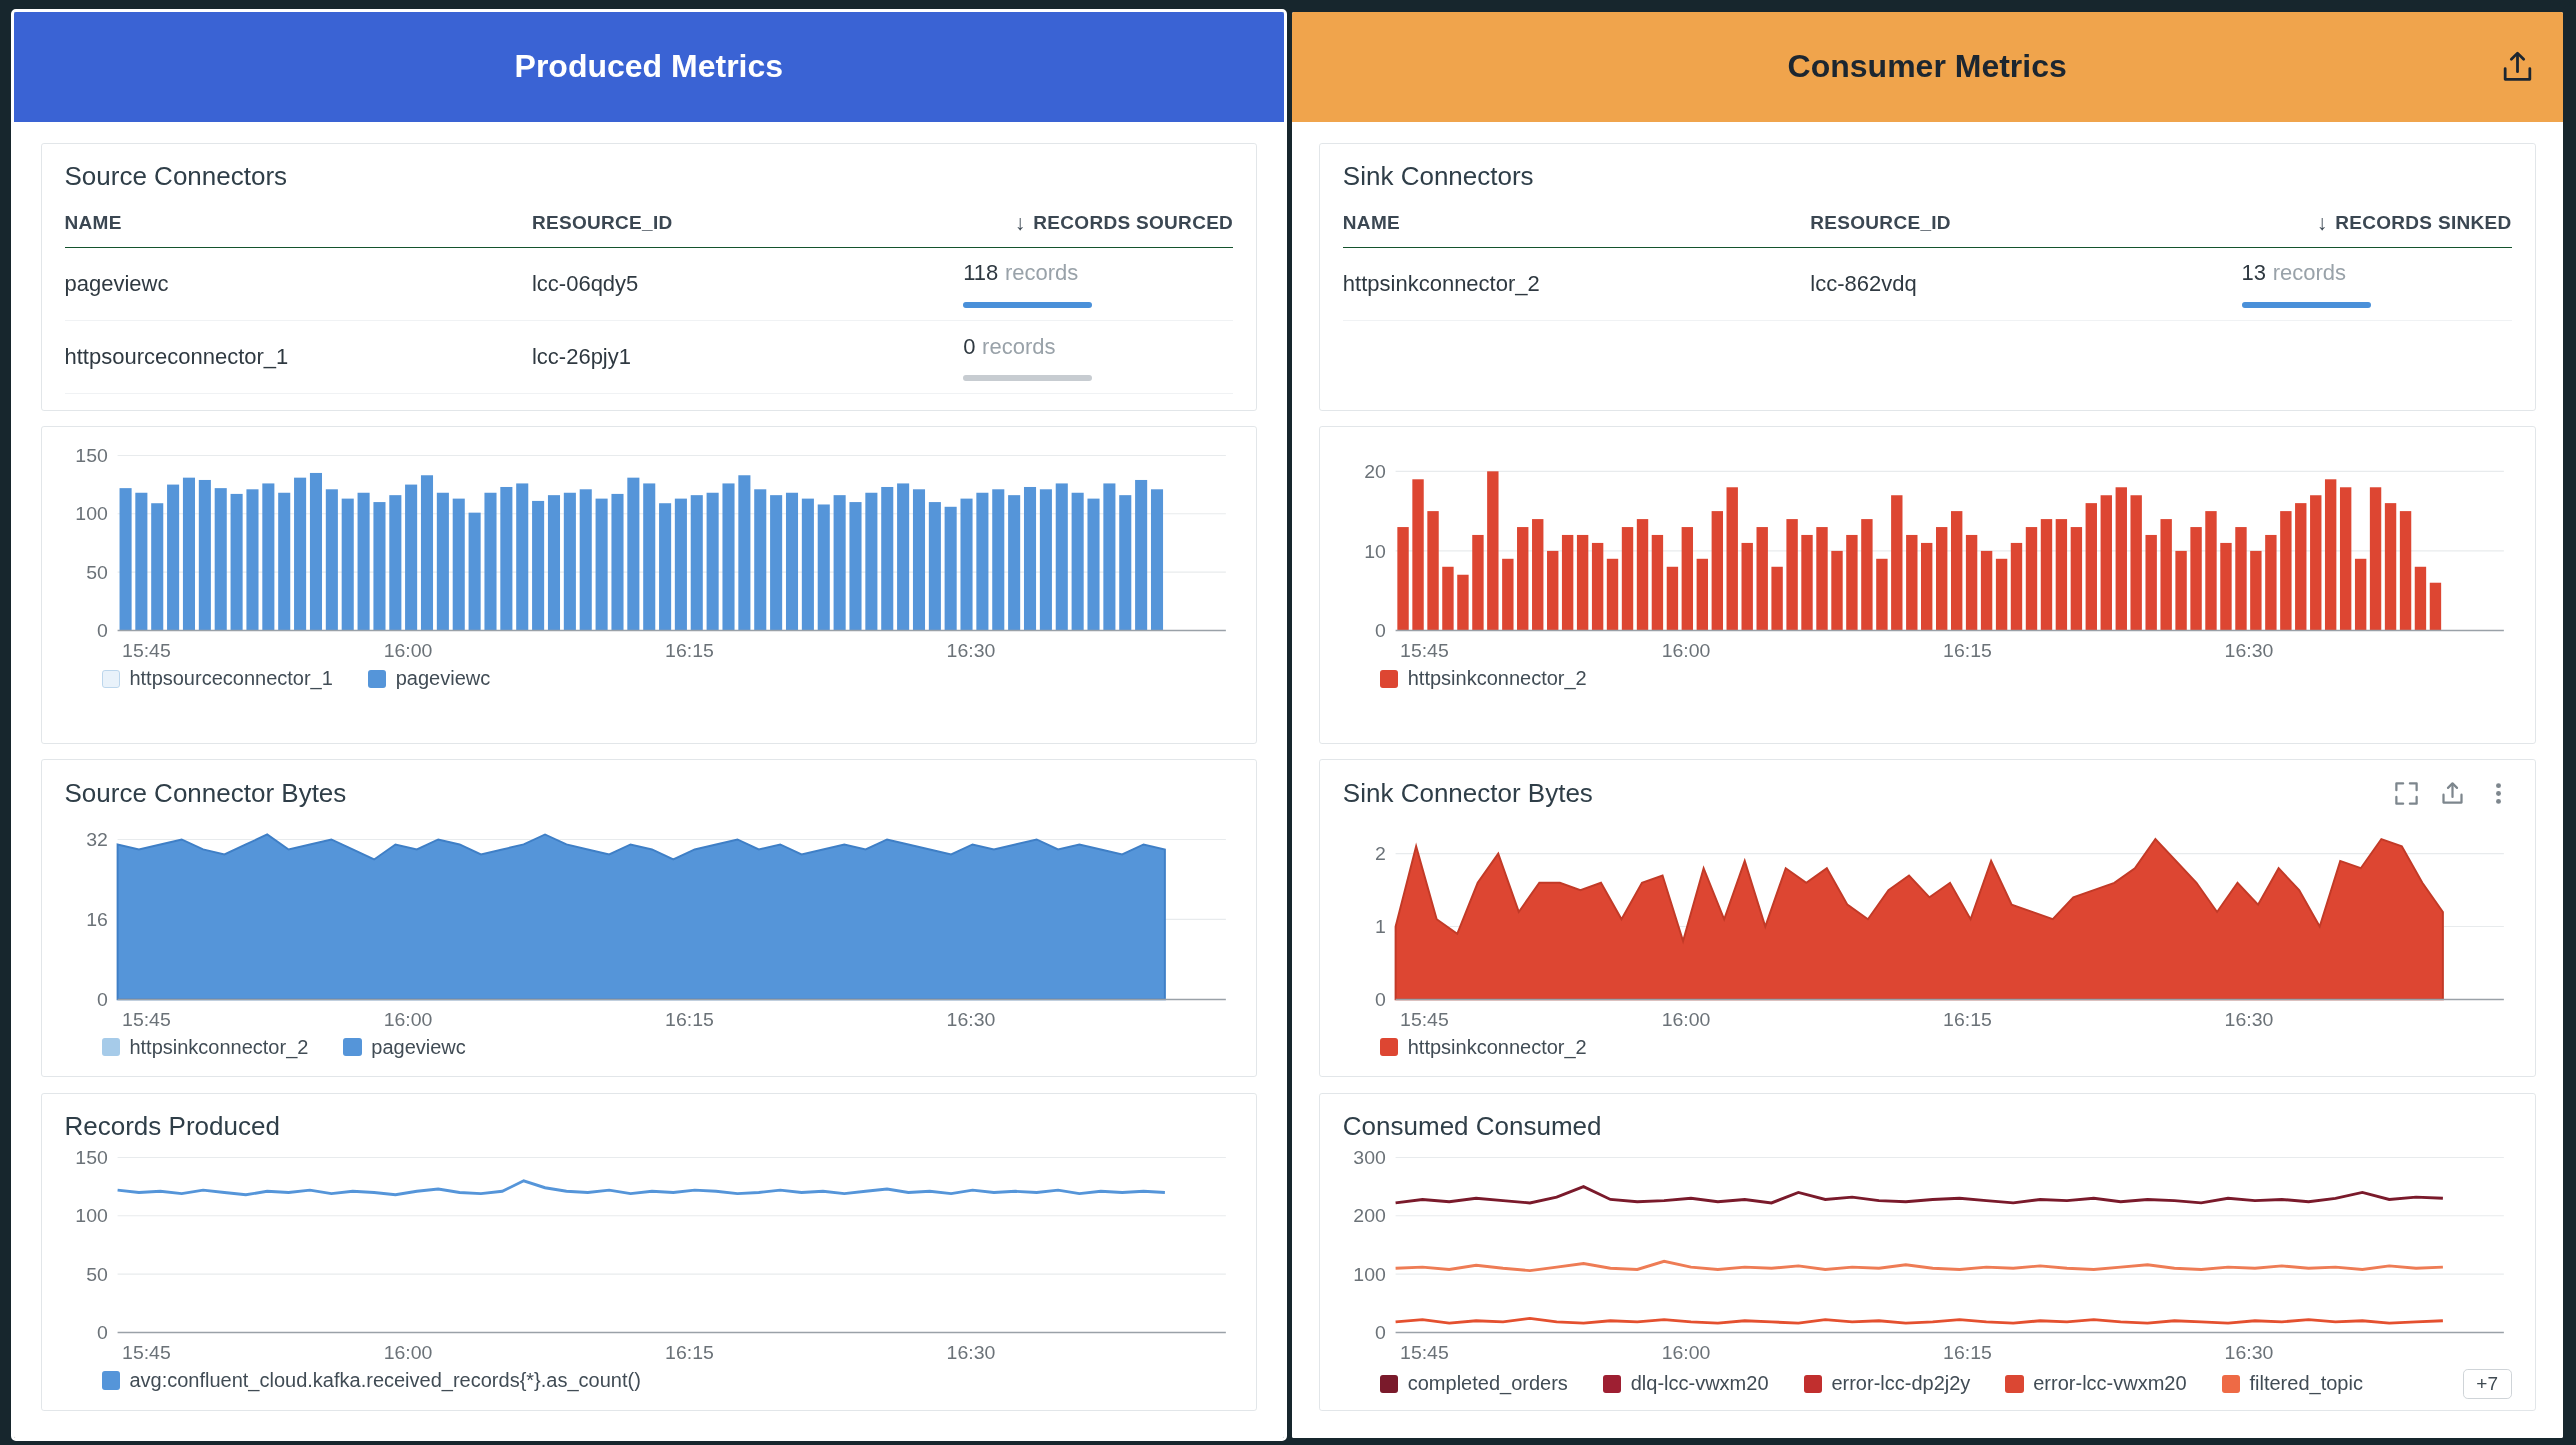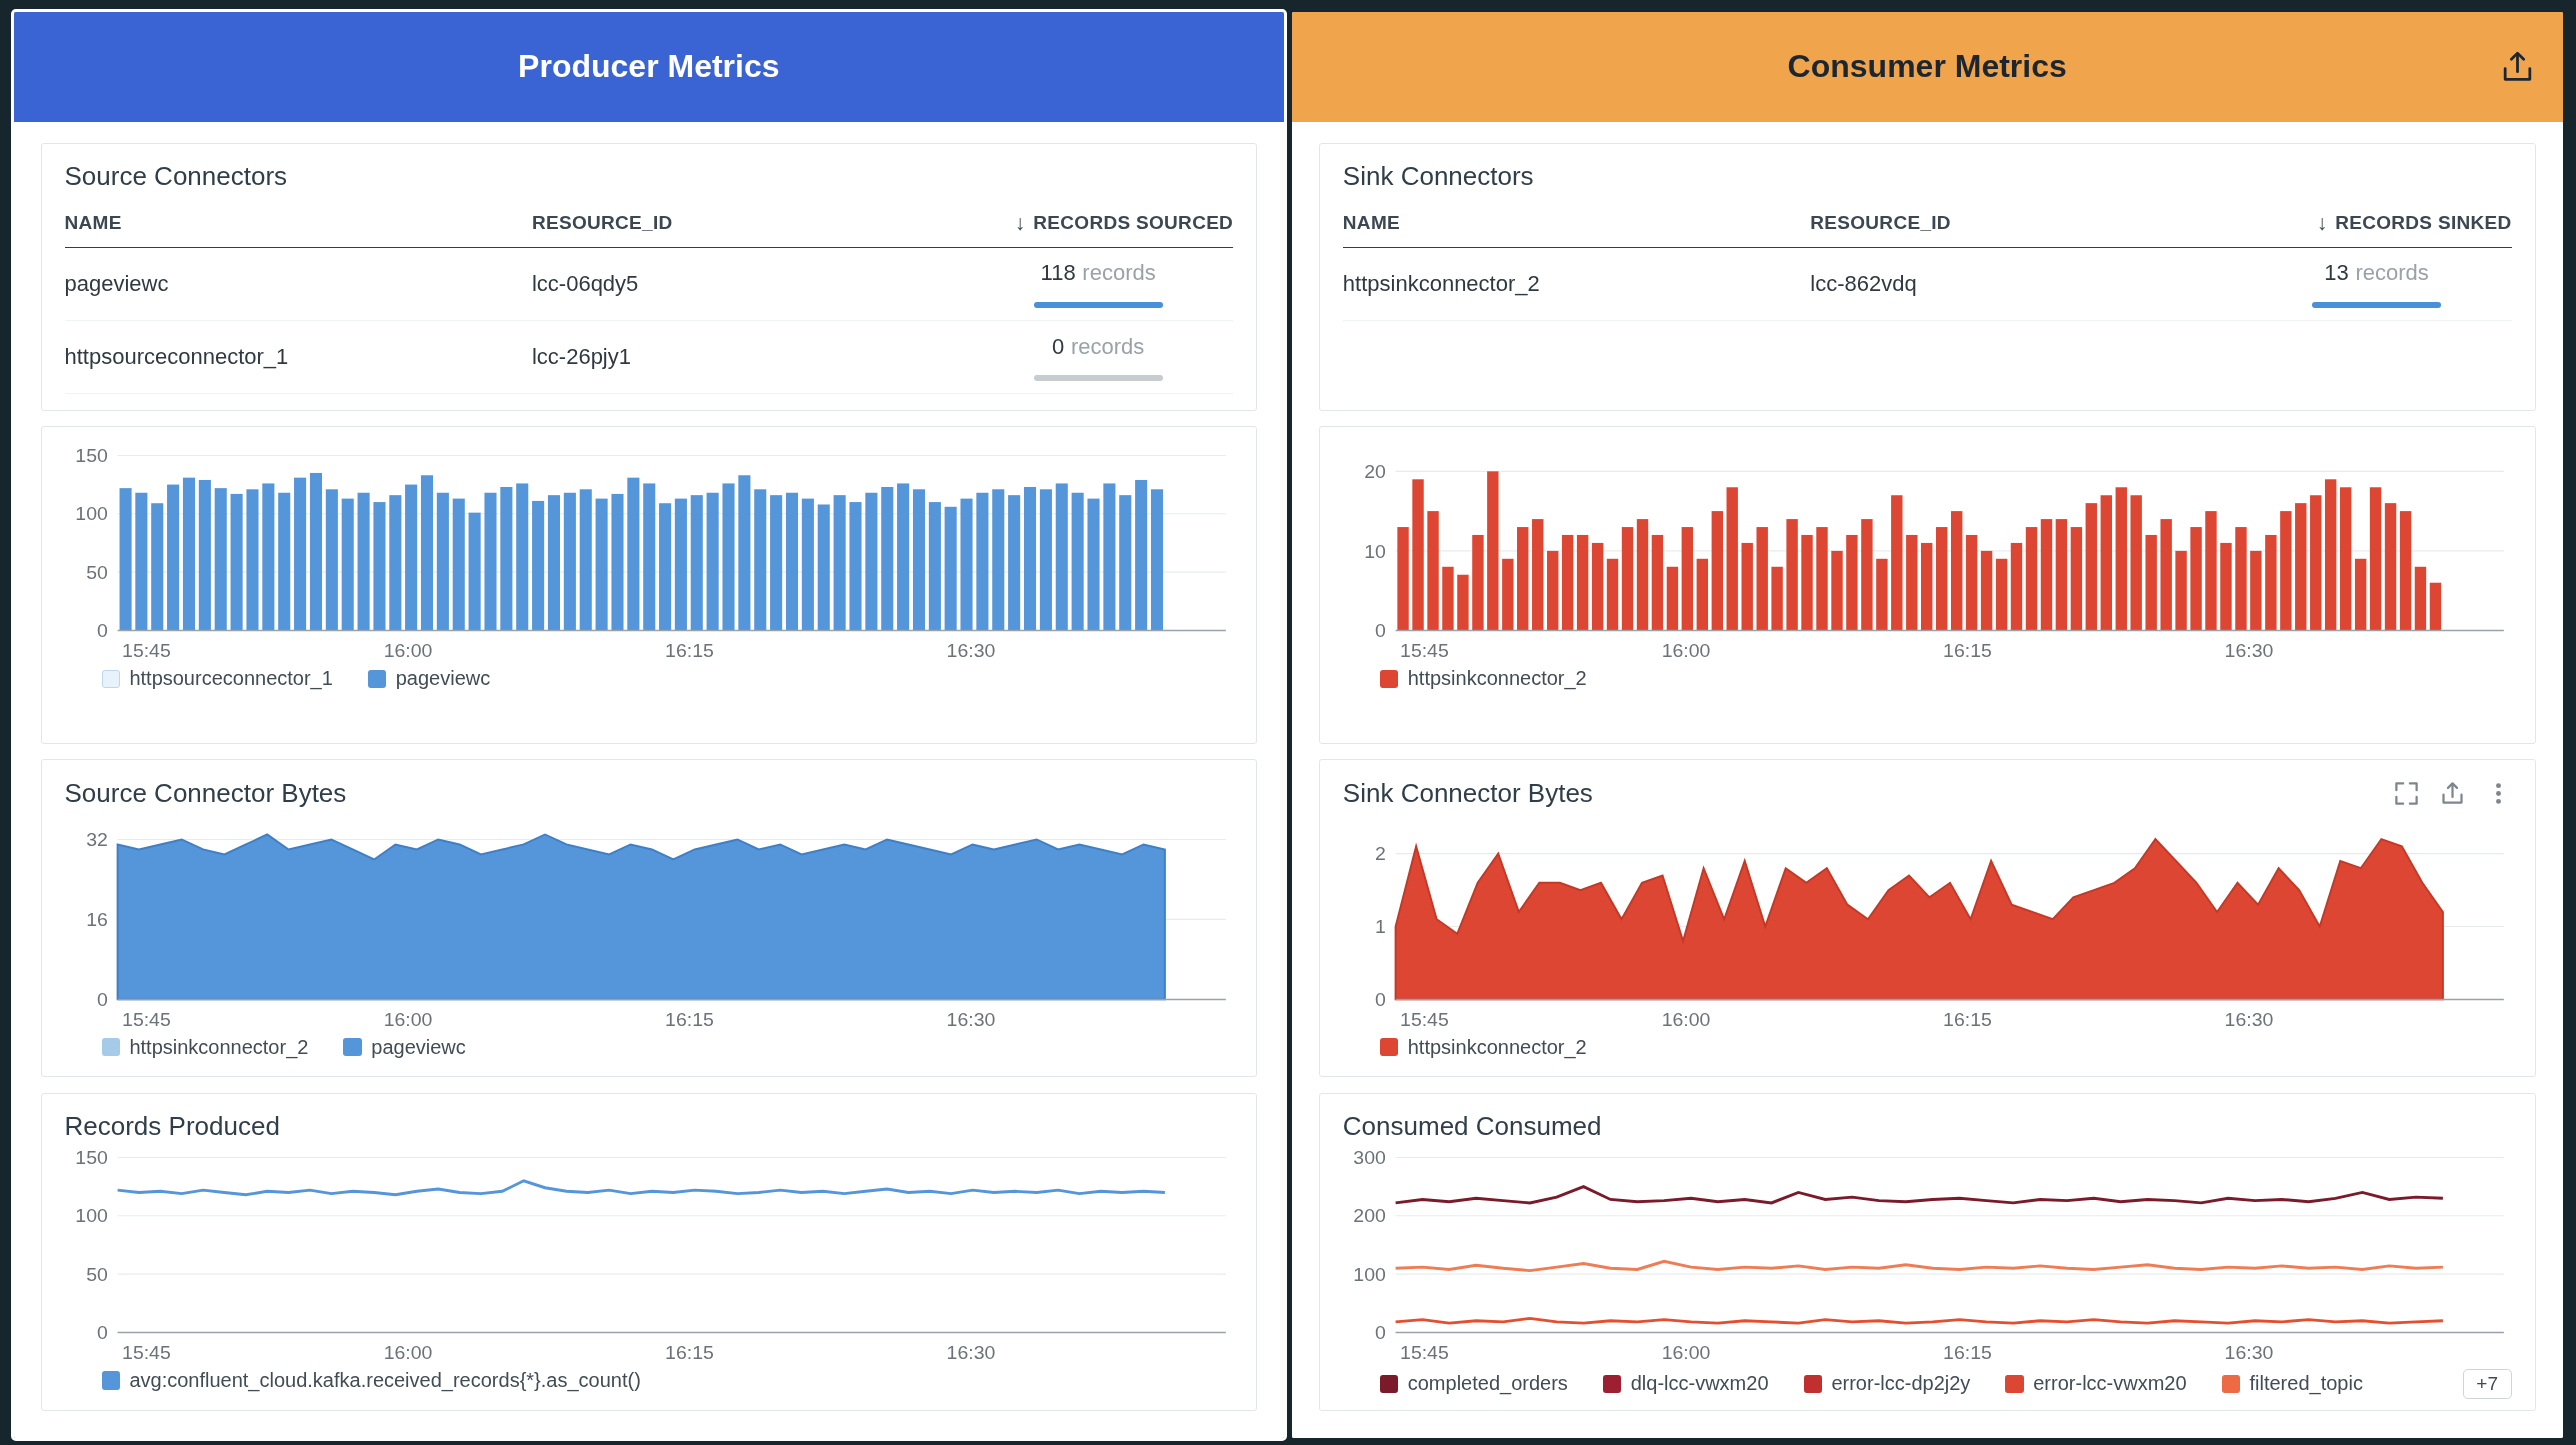--- a/index.html
+++ b/index.html
@@ -28,41 +28,41 @@
   .card-title { font-size:26px; font-weight:500; color:#2f3e48; line-height:35px; }
   .widget-icons { display:flex; gap:19px; color:#7d868d; }
   .widget-icons span { display:flex; cursor:pointer; }
 
   .table-header { display:flex; align-items:center; border-bottom:1px solid #14532d; padding:17.3px 0 11.6px; font-size:19px; font-weight:700; color:#3b4752; letter-spacing:0.3px; }
   .col-name { flex:0 0 40%; }
   .col-resource { flex:1 1 auto; }
   .col-records { flex:0 0 270px; display:flex; justify-content:flex-end; align-items:center; gap:7.7px; text-align:right; }
   .sort-icon { font-size:21px; font-weight:400; }
   .table-row { display:flex; align-items:center; padding:12.5px 0; border-bottom:1px solid #f0f2f4; font-size:22px; color:#2f3941; }
-  .records-cell { flex-direction:column; align-items:center; display:flex; }
+  .records-cell { flex-direction:column; align-items:flex-start; display:flex; }
   .records-value .count { color:#2f3941; }
   .records-value .unit { color:#99a2a9; margin-left:6.7px; }
   .records-bar { width:129px; height:5.8px; border-radius:2.9px; margin-top:7.7px; }
 
   .chart-box { flex:0 0 auto; }
   .chart-box svg { display:block; width:100%; height:223px; }
   .legend-row { display:flex; align-items:center; width:100%; padding-left:37px; margin-top:1.9px; }
   .legend-items { display:flex; align-items:center; gap:35px; flex-wrap:nowrap; }
   .legend-item { display:flex; align-items:center; gap:9.6px; font-size:20px; color:#414c55; cursor:pointer; white-space:nowrap; }
   .legend-swatch { width:18.3px; height:18.3px; border-radius:2.9px; display:inline-block; flex:0 0 auto; }
   .more-badge { margin-left:auto; border:1px solid #cfd4d8; border-radius:4.8px; padding:2.9px 12.5px; font-size:19px; color:#3f4a52; background:#fff; cursor:pointer; }
 </style>
 </head>
 <body>
 
 <div class="board">
 
   <section class="panel producer">
     <header class="panel-header" style="background-color: rgb(58, 99, 212);">
-      <h1 class="panel-title">Producer Metrics</h1>
+      <h1 class="panel-title">Produced Metrics</h1>
     </header>
     <div class="panel-body">
 
       <div class="card card-table">
         <div class="card-title">Source Connectors</div>
         <div class="table-header">
           <div class="col-name">NAME</div>
           <div class="col-resource">RESOURCE_ID</div>
           <div class="col-records">
             <span class="sort-icon">↓</span>

